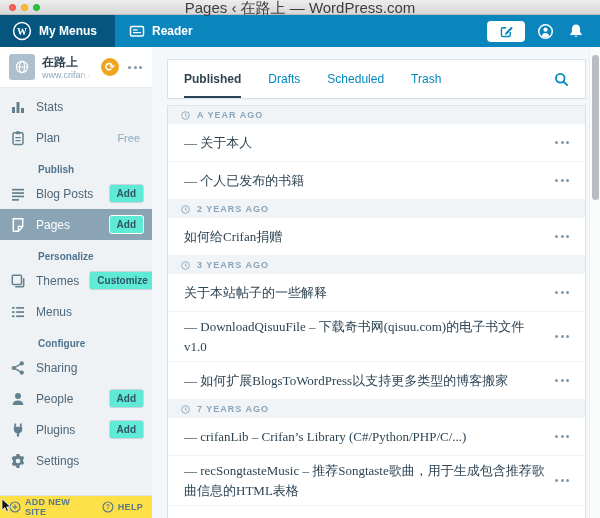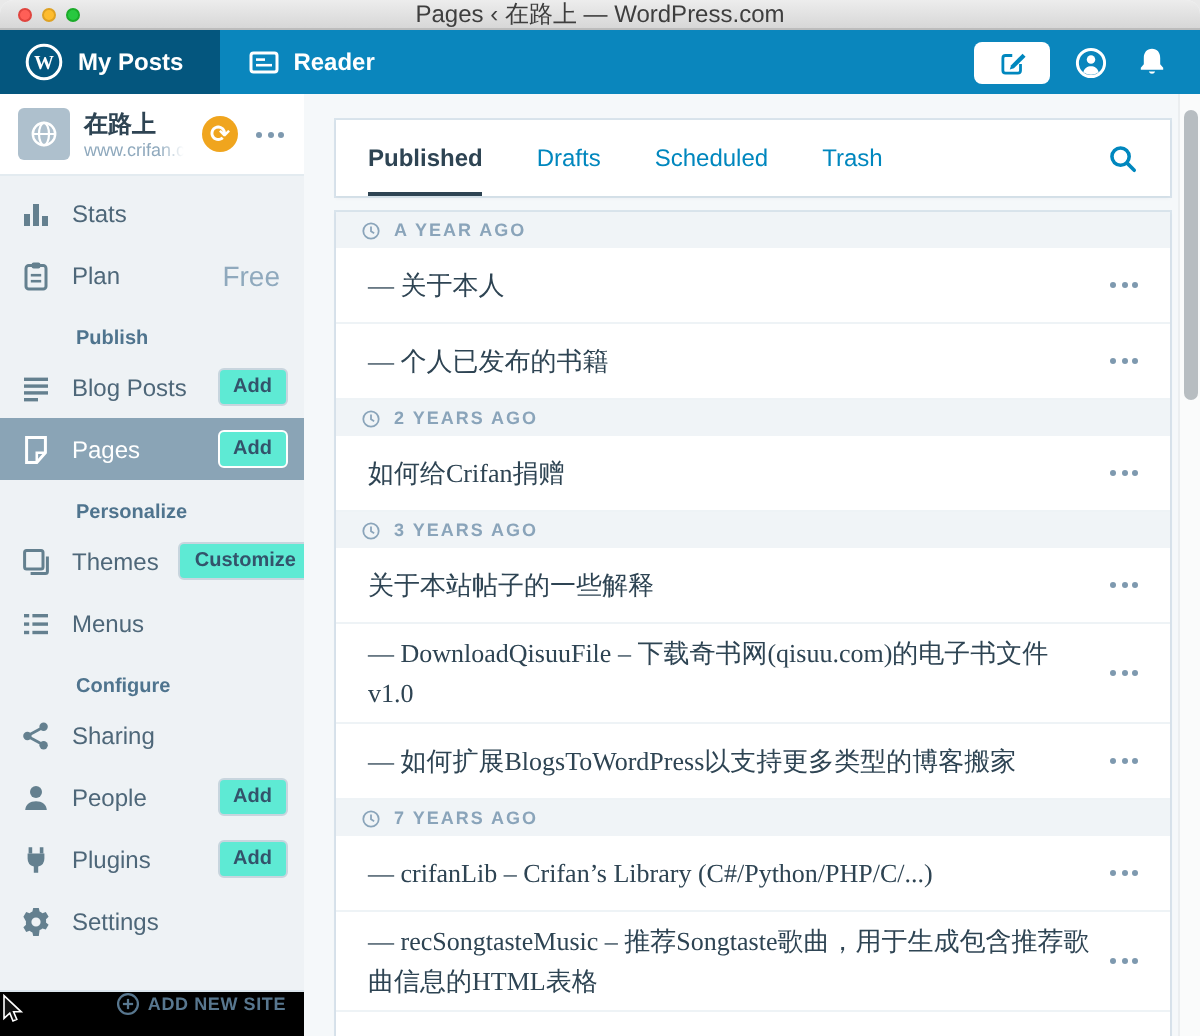--- a/index.html
+++ b/index.html
@@ -8,21 +8,21 @@
     font-family:"Liberation Sans","DejaVu Sans",sans-serif;background:#f5f8fa;}
 
   
   .titlebar{height:15px;background:linear-gradient(#ededed,#d7d7d7);border-bottom:1px solid #bcbcbc;
     position:relative;display:flex;align-items:center;justify-content:center;}
   .lights{position:absolute;left:9px;top:4px;display:flex;gap:5px;}
   .light{width:7px;height:7px;border-radius:50%;}
   .light.red{background:#ff5f57;border:.5px solid #e0443e;}
   .light.yellow{background:#febc2e;border:.5px solid #dea123;}
   .light.green{background:#28c840;border:.5px solid #1aab29;}
-  .win-title{font-size:12px;color:#3e3e3e;line-height:15px;}
+  .win-title{font-size:15px;color:#3e3e3e;line-height:15px;}
 
   
   .masthead{height:32px;background:#0a86bd;display:flex;align-items:stretch;color:#fff;}
   .mast-btn{display:flex;align-items:center;gap:7px;padding:0 14px;font-size:12px;font-weight:bold;cursor:pointer;}
   .mast-btn.mysite{background:#04567e;padding-left:12px;padding-right:18px;}
   .mast-right{margin-left:auto;display:flex;align-items:center;gap:9px;padding-right:13px;}
   .compose{background:#fff;border-radius:4px;width:38px;height:21px;display:flex;align-items:center;justify-content:center;}
   .icon-btn{display:flex;align-items:center;justify-content:center;width:22px;height:22px;}
 
   
@@ -44,23 +44,23 @@
   .menu{flex:1;padding-top:3px;}
   .section-header{padding:11px 10px 3px;font-size:10px;font-weight:bold;color:#4f748e;margin-left:28px;}
   .menu-row{height:31px;display:flex;align-items:center;padding:0 8px 0 10px;gap:10px;color:#4e6779;
     font-size:12px;cursor:pointer;}
   .menu-row .mi{color:#64808f;display:flex;flex:none;}
   .menu-row.selected{background:#8aa4b6;color:#fff;}
   .menu-row.selected .mi{color:#fff;}
   .action-btn{margin-left:auto;font-size:10px;font-weight:bold;color:#33536b;background:#5eead4;
     border:1px solid #c8d5de;border-radius:3px;padding:2px 7px;line-height:1.3;cursor:pointer;}
   .menu-row.selected .action-btn{border-color:#fff;}
-  .meta-label{margin-left:auto;color:#8fa9bd;font-size:14px;padding-right:4px;text-align:right;}
-  .sidebar-footer{height:23px;border-top:1px solid #dbe5ec;display:flex;align-items:flex-end;gap:15px;
-    padding:0 9px;font-size:9px;font-weight:bold;color:#58778f;letter-spacing:.3px;background:#000000;flex-direction:column;}
+  .meta-label{margin-left:auto;color:#8fa9bd;font-size:11px;padding-right:4px;text-align:right;}
+  .sidebar-footer{height:23px;border-top:1px solid #dbe5ec;display:flex;align-items:center;gap:15px;
+    padding:0 9px;font-size:9px;font-weight:bold;color:#58778f;letter-spacing:.3px;background:#fde047;}
   .foot-btn{display:flex;align-items:center;gap:4px;cursor:pointer;}
 
   
   .content{flex:1;padding:13px 15px 0 16px;overflow:hidden;background:#f5f8fa;min-width:0;}
   .card-shadow{box-shadow:0 0 0 1px rgba(170,195,214,.38),0 1px 2px rgba(46,68,83,.06);}
   .tabs-card{background:#fff;height:38px;display:flex;align-items:stretch;padding:0 16px;}
   .tab{font-size:12px;color:#0087be;margin-right:27px;display:flex;align-items:center;
     border-bottom:2px solid transparent;padding-top:1px;cursor:pointer;}
   .tab.active{color:#2e4453;font-weight:bold;border-bottom-color:#2e4453;}
   .search-btn{margin-left:auto;display:flex;align-items:center;cursor:pointer;color:#0087be;}
@@ -96,21 +96,21 @@
   </div>
 
   <div class="masthead">
     <div class="mast-btn mysite">
       <span style="display:flex">
         <svg width="20" height="20" viewBox="0 0 20 20">
             <circle cx="10" cy="10" r="8.4" fill="none" stroke="#fff" stroke-width="1.5"></circle>
             <text x="10" y="13.6" font-size="10" font-weight="bold" fill="#fff" text-anchor="middle" font-family="Liberation Serif,serif">W</text>
           </svg>
       </span>
-      <span>My Posts</span>
+      <span>My Menus</span>
     </div>
     <div class="mast-btn">
       <span style="display:flex">
         <svg width="16" height="16" viewBox="0 0 16 16">
             <rect x="1.5" y="3.5" width="13" height="9.5" rx="1.3" fill="none" stroke="#fff" stroke-width="1.5"></rect>
             <line x1="4" y1="6.8" x2="8.5" y2="6.8" stroke="#fff" stroke-width="1.3"></line>
             <line x1="4" y1="9.6" x2="12" y2="9.6" stroke="#fff" stroke-width="1.3"></line>
           </svg>
       </span>
       <span>Reader</span>

